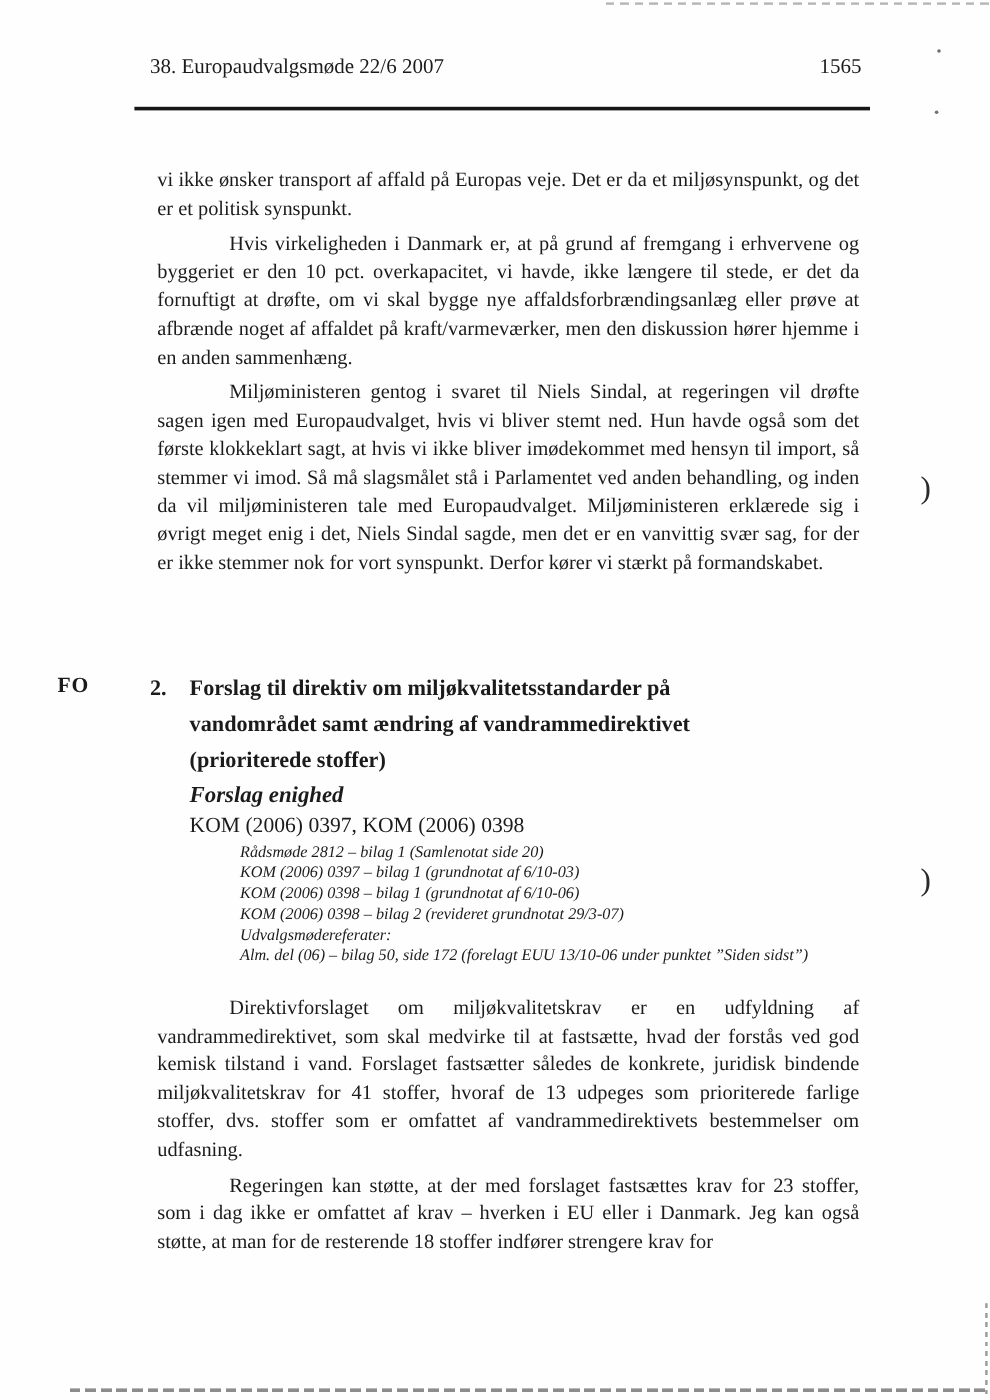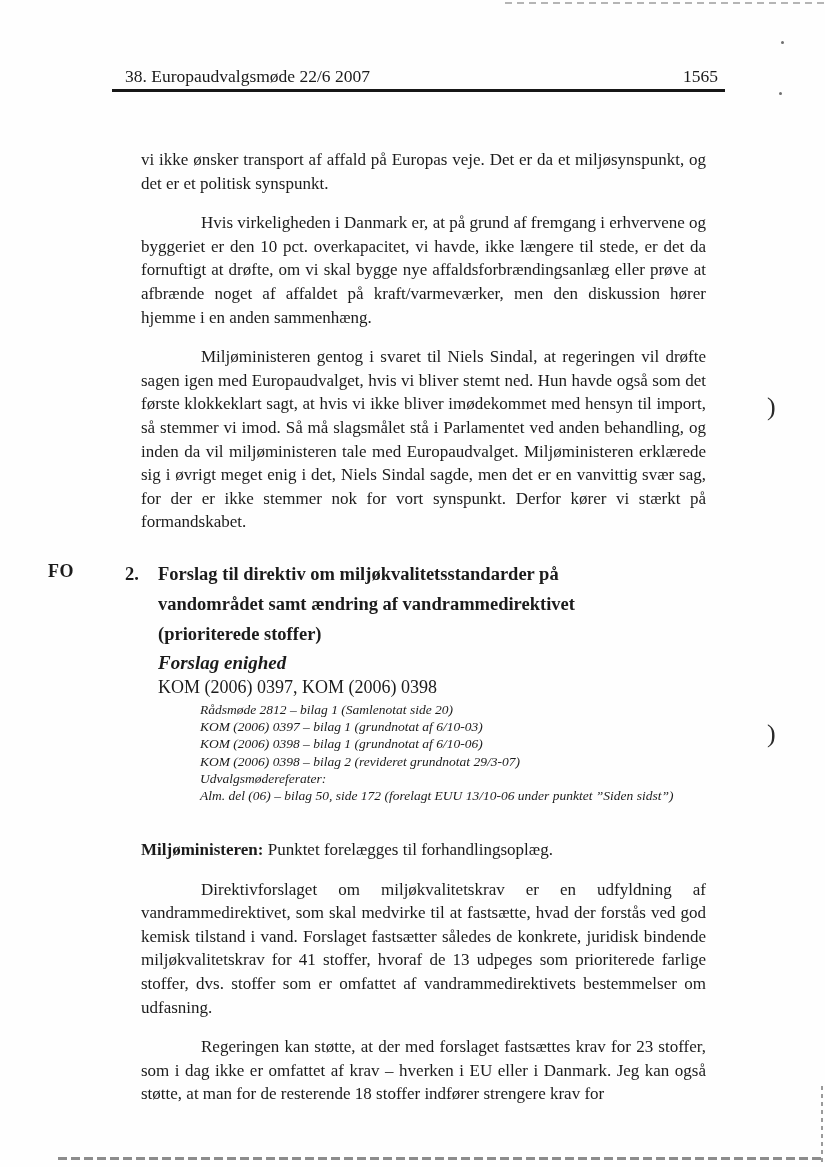--- a/index.html
+++ b/index.html
@@ -16,21 +16,21 @@
     overflow: hidden;
     color: #1b1b1b;
     font-family: "Liberation Serif", "DejaVu Serif", serif;
     -webkit-font-smoothing: antialiased;
   }
 
   
   .page-header {
     position: absolute;
     left: 125px;
-    top: 64px;
+    top: 43px;
     width: 593px;
     display: flex;
     justify-content: space-between;
     font-size: 17.5px;
     line-height: 24px;
     text-align: right;
   }
   .header-rule {
     position: absolute;
     left: 112px;
@@ -43,21 +43,21 @@
   
   .flow {
     position: absolute;
     left: 125px;
     width: 597px;
     font-size: 17px;
     line-height: 23.6px;
     text-align: justify;
   }
   .flow p {
-    margin: 16px;
+    margin: 6px;
     text-indent: 60px;
   }
   .flow p.first {
     text-indent: 0;
   }
   .continuation { top: 132px; }
   .speech       { top: 822px; }
   .speaker-name { font-weight: bold; }
 
   
@@ -186,21 +186,20 @@
       <li>Rådsmøde 2812 – bilag 1 (Samlenotat side 20)</li>
       <li>KOM (2006) 0397 – bilag 1 (grundnotat af 6/10-03)</li>
       <li>KOM (2006) 0398 – bilag 1 (grundnotat af 6/10-06)</li>
       <li>KOM (2006) 0398 – bilag 2 (revideret grundnotat 29/3-07)</li>
       <li>Udvalgsmødereferater:</li>
       <li>Alm. del (06) – bilag 50, side 172 (forelagt EUU 13/10-06 under punktet ”Siden sidst”)</li>
     </ul>
   </section>
 
   <section class="flow speech">
-    <p class="first"><span class="speaker-name">Miljøministeren:</span> <span>Punktet forelægges til forhandlingsoplæg.</span></p>
     <p>Direktivforslaget om miljøkvalitetskrav er en udfyldning af vandrammedirektivet, som skal medvirke til at fastsætte, hvad der forstås ved god kemisk tilstand i vand. Forslaget fastsætter således de konkrete, juridisk bindende miljøkvalitetskrav for 41 stoffer, hvoraf de 13 udpeges som prioriterede farlige stoffer, dvs. stoffer som er omfattet af vandrammedirektivets bestemmelser om udfasning.</p>
     <p>Regeringen kan støtte, at der med forslaget fastsættes krav for 23 stoffer, som i dag ikke er omfattet af krav – hverken i EU eller i Danmark. Jeg kan også støtte, at man for de resterende 18 stoffer indfører strengere krav for</p>
   </section>
 
   <span class="margin-paren paren-1">)</span>
   <span class="margin-paren paren-2">)</span>
 
   <div class="edge-right"></div>
   <div class="edge-bottom"></div>
 

